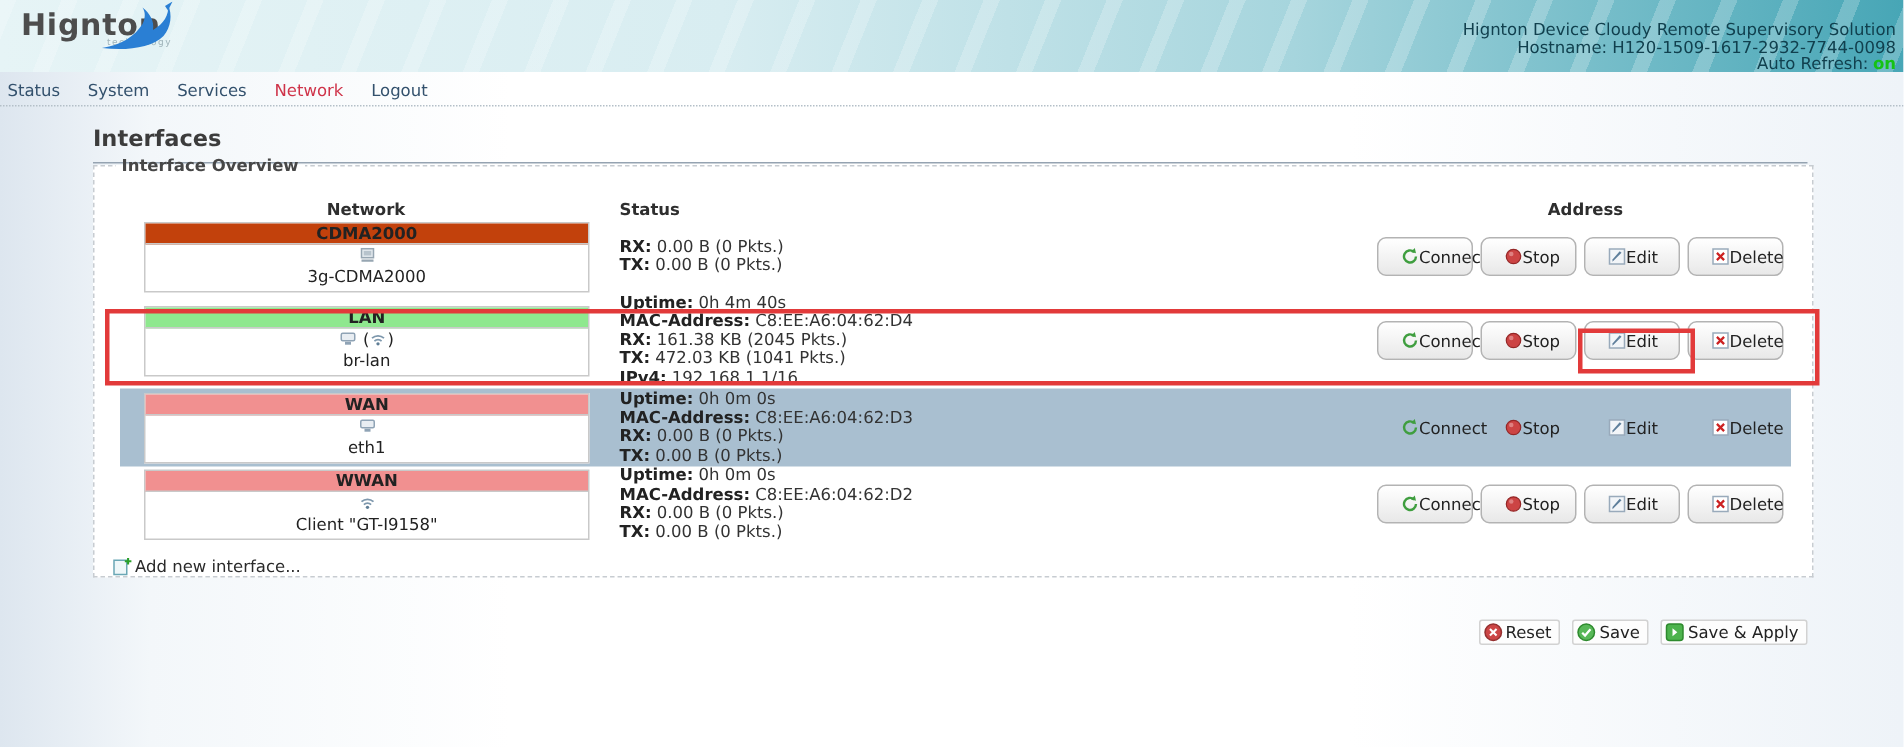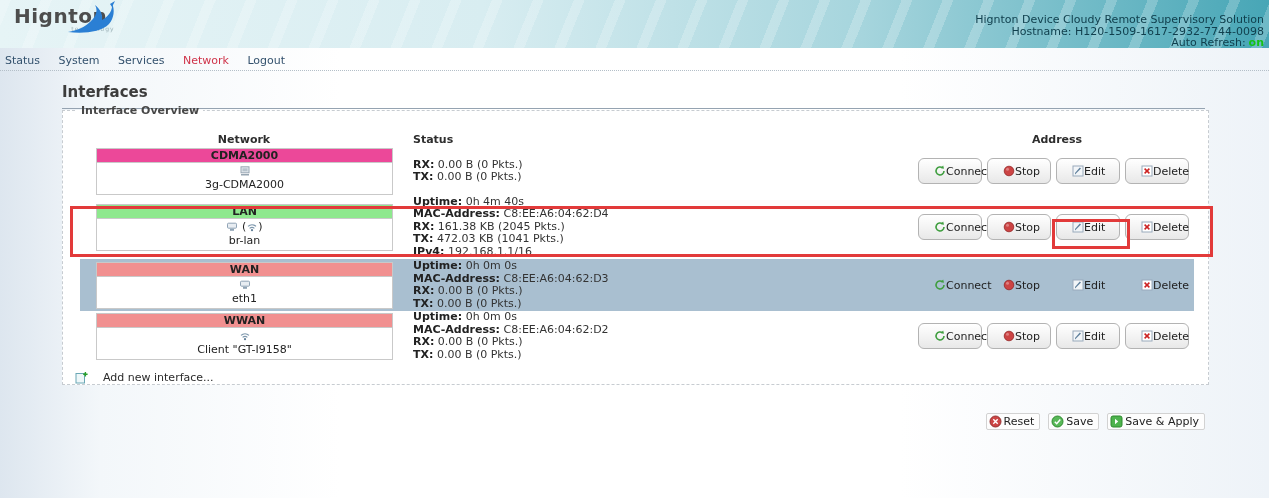--- a/index.html
+++ b/index.html
@@ -54,41 +54,41 @@
   .irow { display:flex; align-items:center; }
   .irow.r1 { height:48px; }
   .irow.r2 { height:64px; }
   .irow.r3 { height:52px; }
   .irow.r4 { height:50px; }
   .irow.hl { background:#a9bfd0; margin-left:5px; margin-right:2px; padding-left:-5px; }
   .irow.hl .c-net { width:333px; }
   .netbox { width:297px; margin-left:21px; border:1px solid #c9c9c9; background:#fff; text-align:center; }
   .irow.hl .netbox { margin-left:16px; }
   .nethdr { height:14px; line-height:14px; font-weight:bold; color:#222; border-bottom:1px solid #c9c9c9; }
-  .hdr-gray  { background:#ec4899; }
+  .hdr-gray  { background:#c2410c; }
   .hdr-green { background:#8ee88e; }
   .hdr-red   { background:#f19090; }
   .netbody { padding:2px 0 3px 0; }
   .neticons { height:13px; line-height:11px; color:#222; }
   .neticons svg { vertical-align:middle; }
   .netdev { line-height:13px; color:#222; }
   .sline { line-height:12.5px; white-space:nowrap; }
   .sline b { color:#222; }
   .c-actions { display:flex; align-items:center; }
   .abtn {
     width:64px; height:23px; margin-right:5px;
     border:1px solid #b3b3b3; border-radius:6px;
     background:linear-gradient(#ffffff,#e8e8e8);
     display:inline-flex; align-items:center;
     font-family:inherit; font-size:11px; color:#222; cursor:pointer; padding:12px;
   }
   .abtn svg { margin-left:3px; flex:0 0 auto; }
   .abtn .lbl { flex:1; text-align:center; padding-right:2px; }
   .irow.hl .abtn { border-color:transparent; background:transparent; }
-  .addlink { display:flex; align-items:center; margin-top:10px; color:#2a2a2a; cursor:pointer;gap:13px; }
+  .addlink { display:flex; align-items:center; margin-top:10px; color:#2a2a2a; cursor:pointer; }
   .addlink svg { margin-right:2px; }
   
   .footbtns { position:absolute; top:413px; right:64px; display:flex; }
   .fbtn {
     display:inline-flex; align-items:center; margin-left:8px;
     background:#fdfdfd; border:1px solid #d2d2d2; border-radius:2px;
     padding:1px 5px 1px 2px; font-family:inherit; font-size:11px; color:#222; cursor:pointer;justify-content:space-between;
   }
   .fbtn svg { margin-right:2px; }
   

